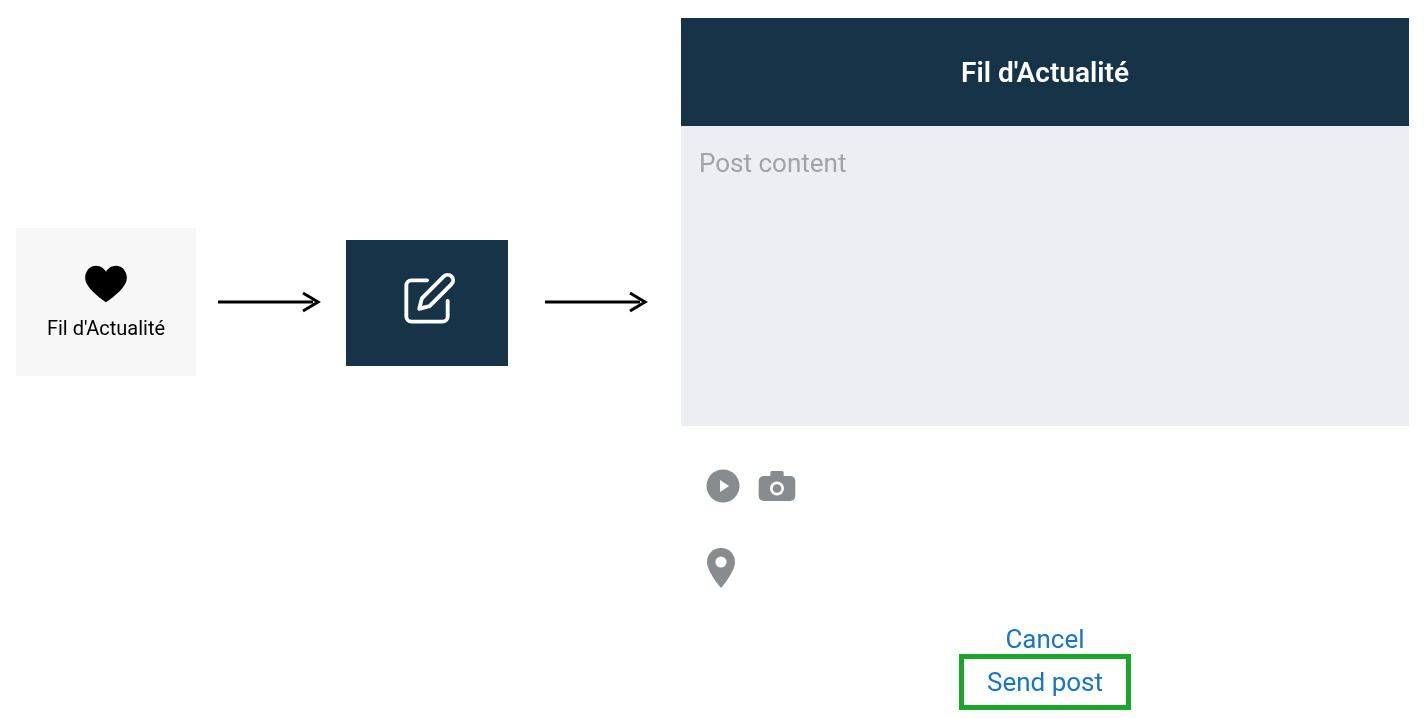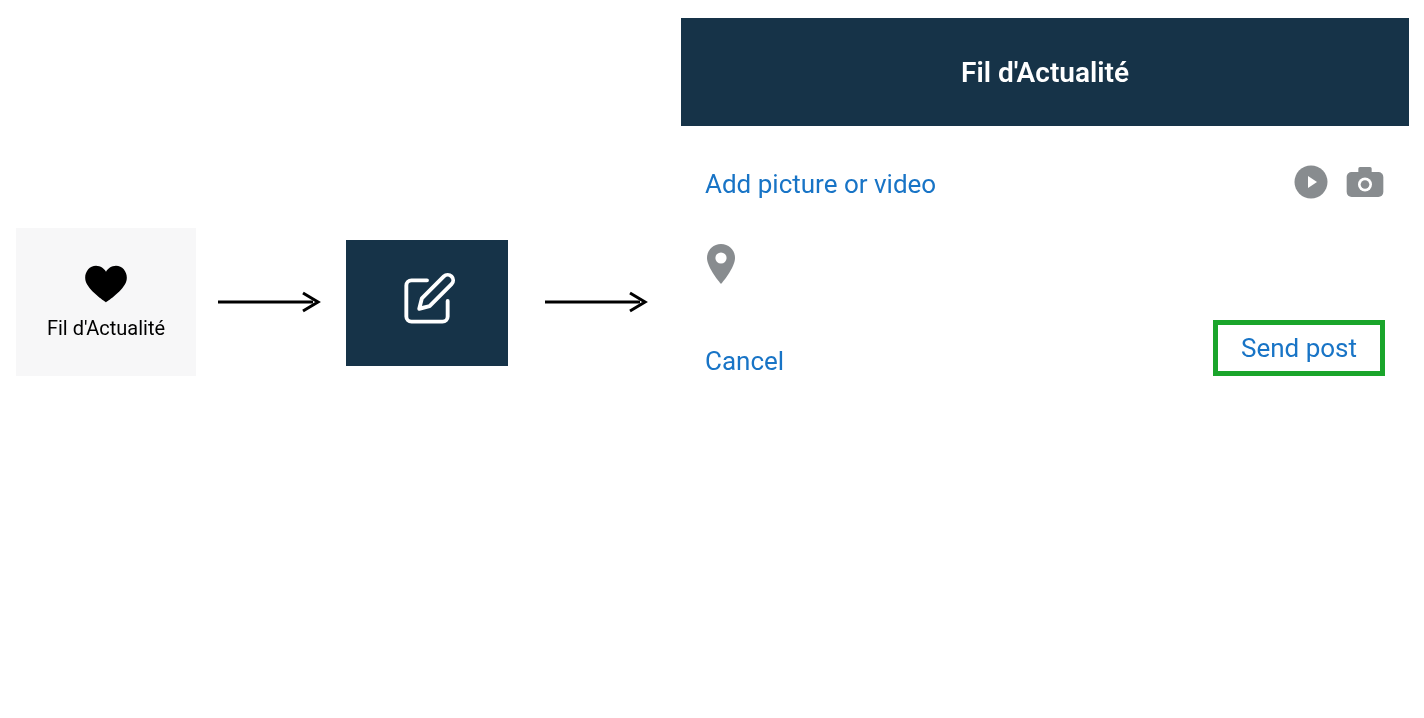--- a/index.html
+++ b/index.html
@@ -113,23 +113,24 @@
   .option-icons {
     display: flex;
     gap: 16px;
     align-items: center;
   }
   .option-icon {
     color: #888c8f;
   }
   .bottom-row {
     display: flex;
-    align-items: flex-end;
+    align-items: center;
     justify-content: space-between;
     padding: 12px 0 0 0;
+    flex-direction: column;
   }
   .cancel-link {
     color: #1874c6;
     font-size: 26px;
     cursor: pointer;
   }
   .send-wrap {
     border: 5px solid #1aa52b;
     padding: 8px 23px;
     display: inline-block;
@@ -174,25 +175,25 @@
 <div class="arrow2">
   <svg width="105" height="24" viewBox="0 0 105 24" fill="none" stroke="#000" stroke-width="3">
     <line x1="0" y1="12" x2="95" y2="12"></line>
     <polyline points="85,3 100,12 85,21" fill="none"></polyline>
   </svg>
 </div>
 
 <div class="panel">
   <div class="panel-header">Fil d'Actualité</div>
 
+  <textarea class="panel-textarea" placeholder="Post content" style=""></textarea>
 
   <div class="panel-options">
 
     <div class="option-row">
-      <span class="option-link">Add picture or video</span>
       <span class="option-icons">
         <span class="option-icon">
           <svg width="36" height="36" viewBox="0 0 24 24" fill="currentColor">
             <circle cx="12" cy="12" r="11"></circle>
             <polygon points="10,8 16,12 10,16" fill="#fff"></polygon>
           </svg>
         </span>
         <span class="option-icon">
           <svg width="40" height="36" viewBox="0 0 24 20" fill="currentColor">
             <rect x="1" y="4" width="22" height="15" rx="3"></rect>

